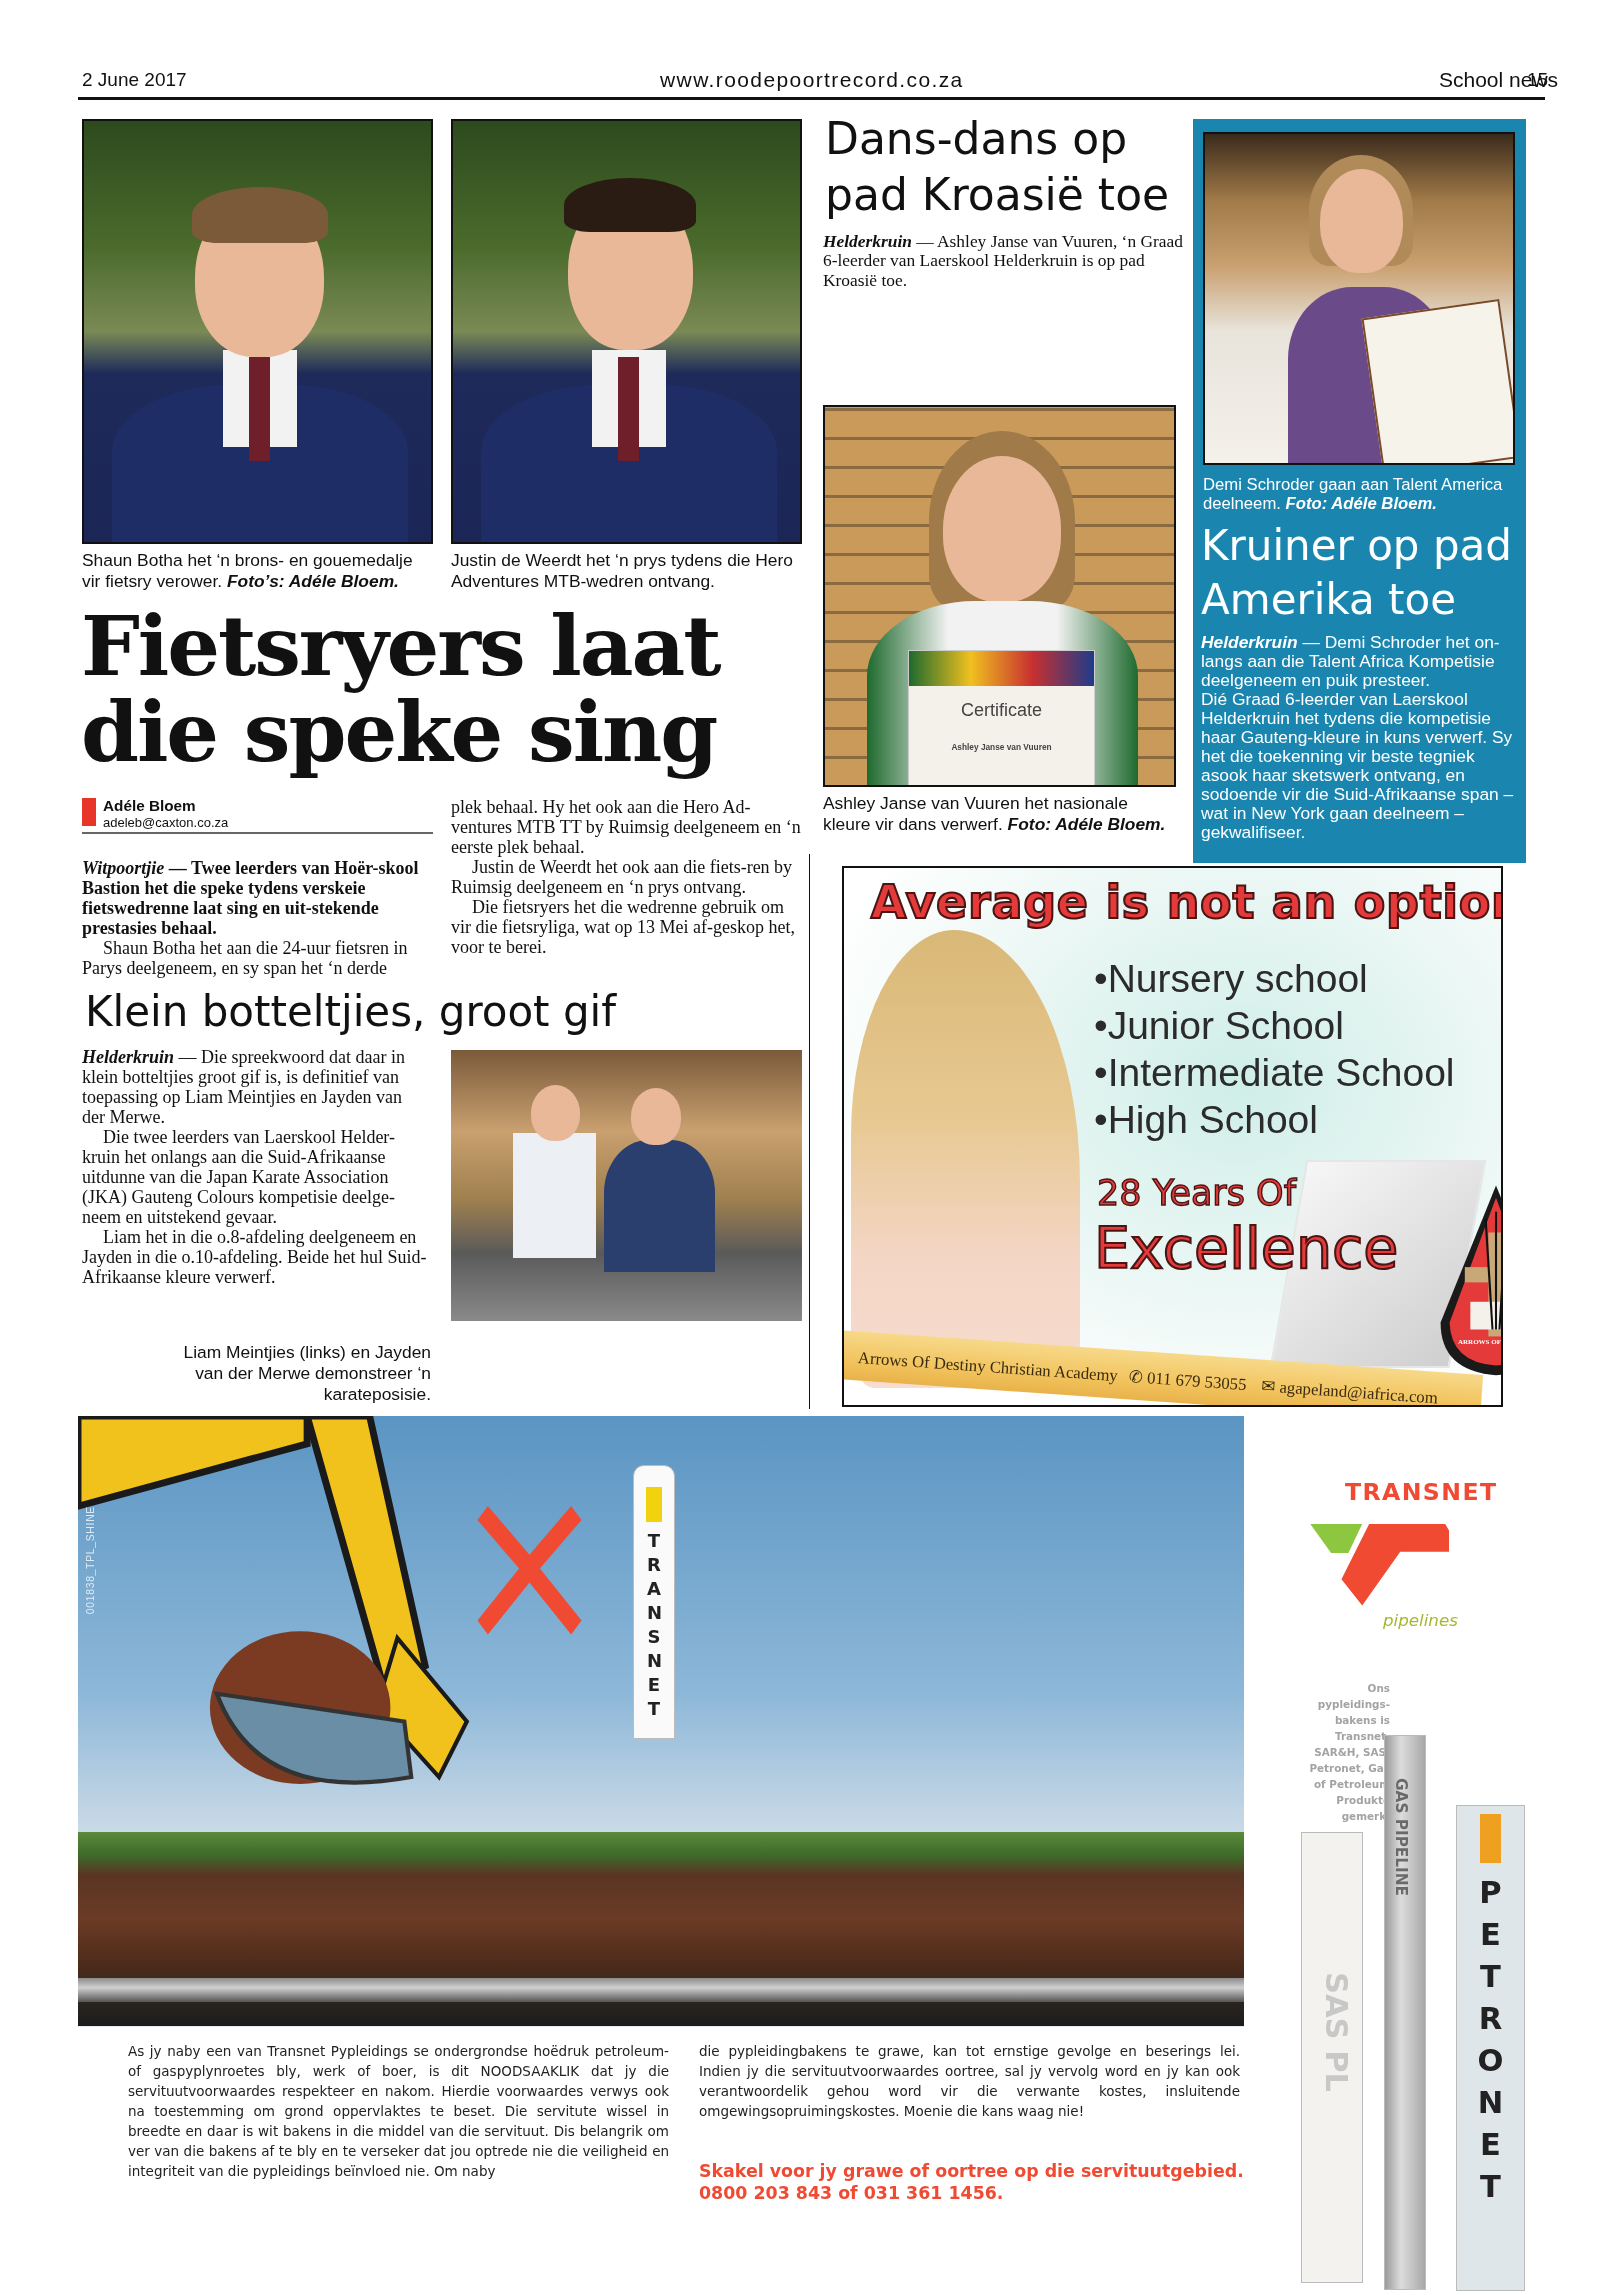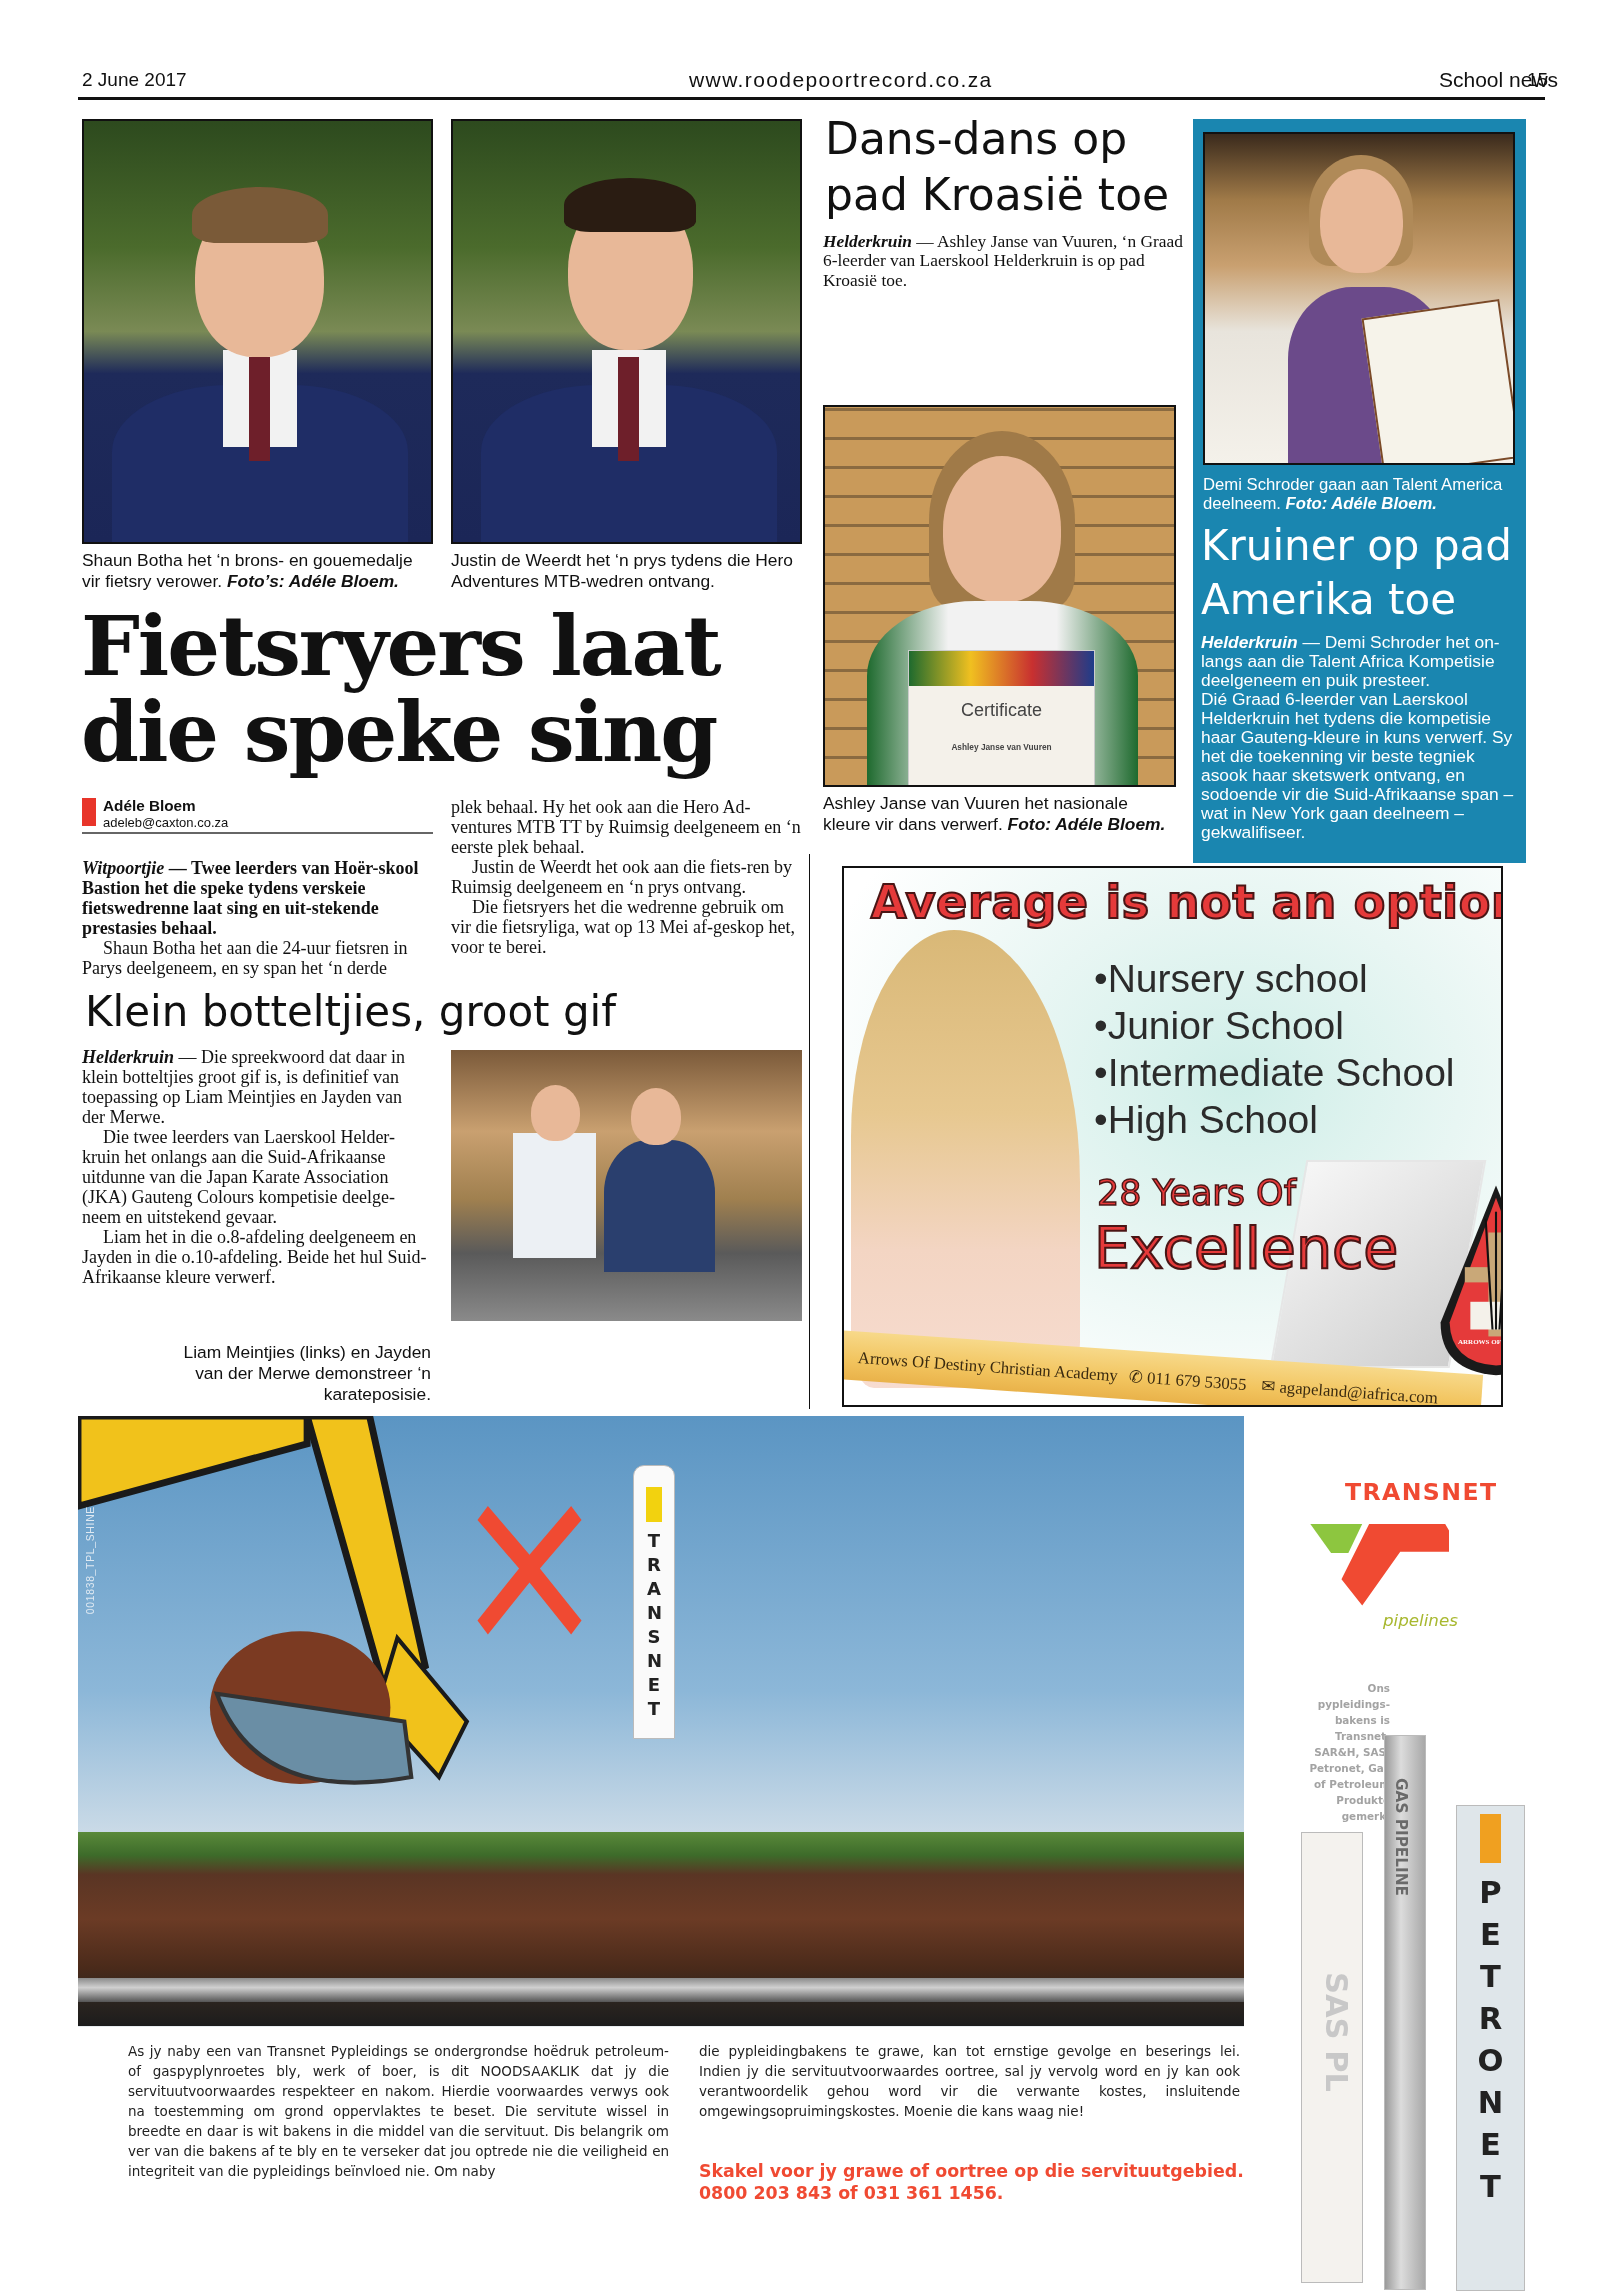--- a/index.html
+++ b/index.html
@@ -4,21 +4,21 @@
 <style>
   * { box-sizing: border-box; margin: 0; padding: 0; }
   html, body { width: 1624px; height: 2295px; background: #fff; overflow: hidden; }
   body { position: relative; font-family: "Liberation Serif", serif; color: #111; }
   .abs { position: absolute; }
   .sans { font-family: "Liberation Sans", sans-serif; }
   .serif { font-family: "Liberation Serif", serif; }
 
   
   .hdr-date { left: 82px; top: 69px; font-size: 19px; }
-  .hdr-url { left: 689px; top: 68px; font-size: 21px; letter-spacing: 1.4px; }
+  .hdr-url { left: 660px; top: 68px; font-size: 21px; letter-spacing: 1.4px; }
   .hdr-section { left: 1395px; top: 68px; font-size: 21px; margin-left: 44px; }
   .hdr-page { left: 1527px; top: 69px; font-size: 19px; }
   .hdr-rule { left: 78px; top: 97px; width: 1467px; height: 2.8px; background: #111; }
 
   
   .photo { overflow: hidden; border: 2.1px solid #111; }
   .photo-bg-garden { background: linear-gradient(180deg, #2d4a1e 0%, #4b6b2c 30%, #7a8a55 50%, #1e2a5a 60%, #1b2657 100%); }
   .photo-bg-bricks { background: repeating-linear-gradient(0deg, #c99a5a 0 26px, #8a6a40 26px 29px), #c99a5a; }
   .person-head { position: absolute; border-radius: 50% 50% 45% 45%; background: #e8b898; }
   .person-hair { position: absolute; border-radius: 50% 50% 20% 20%; }

